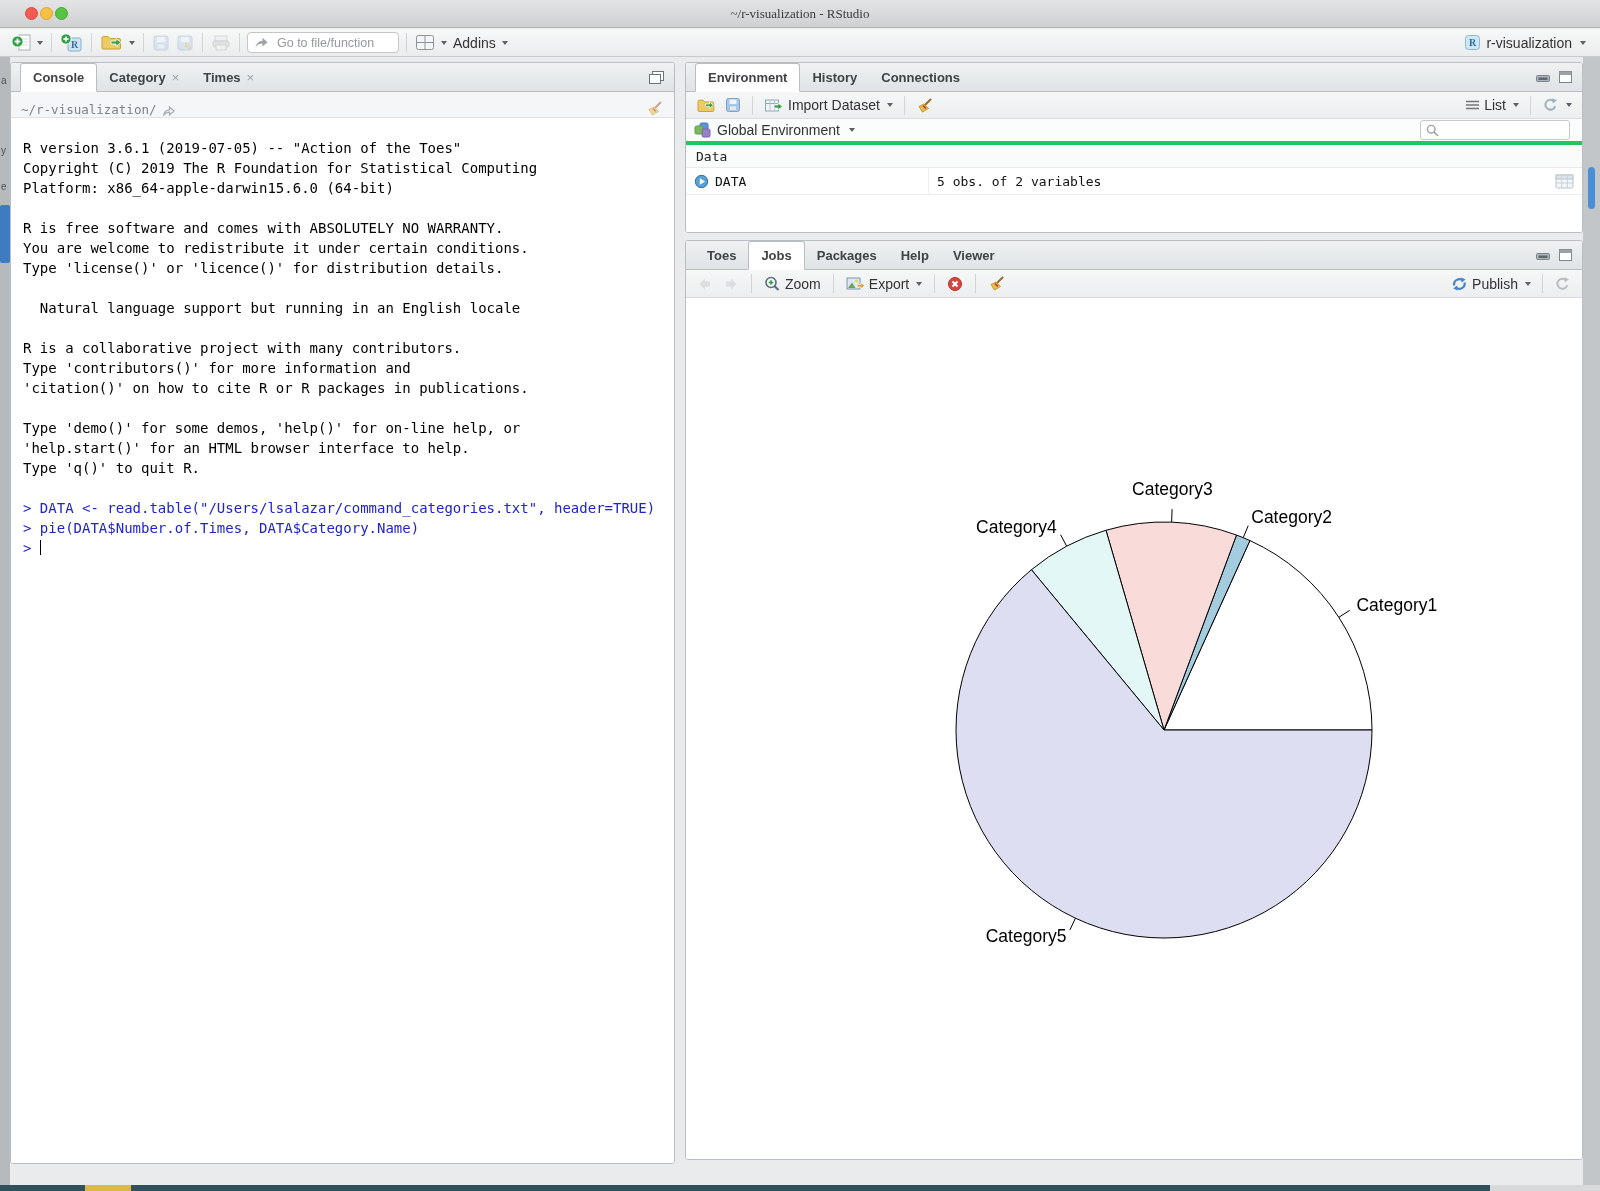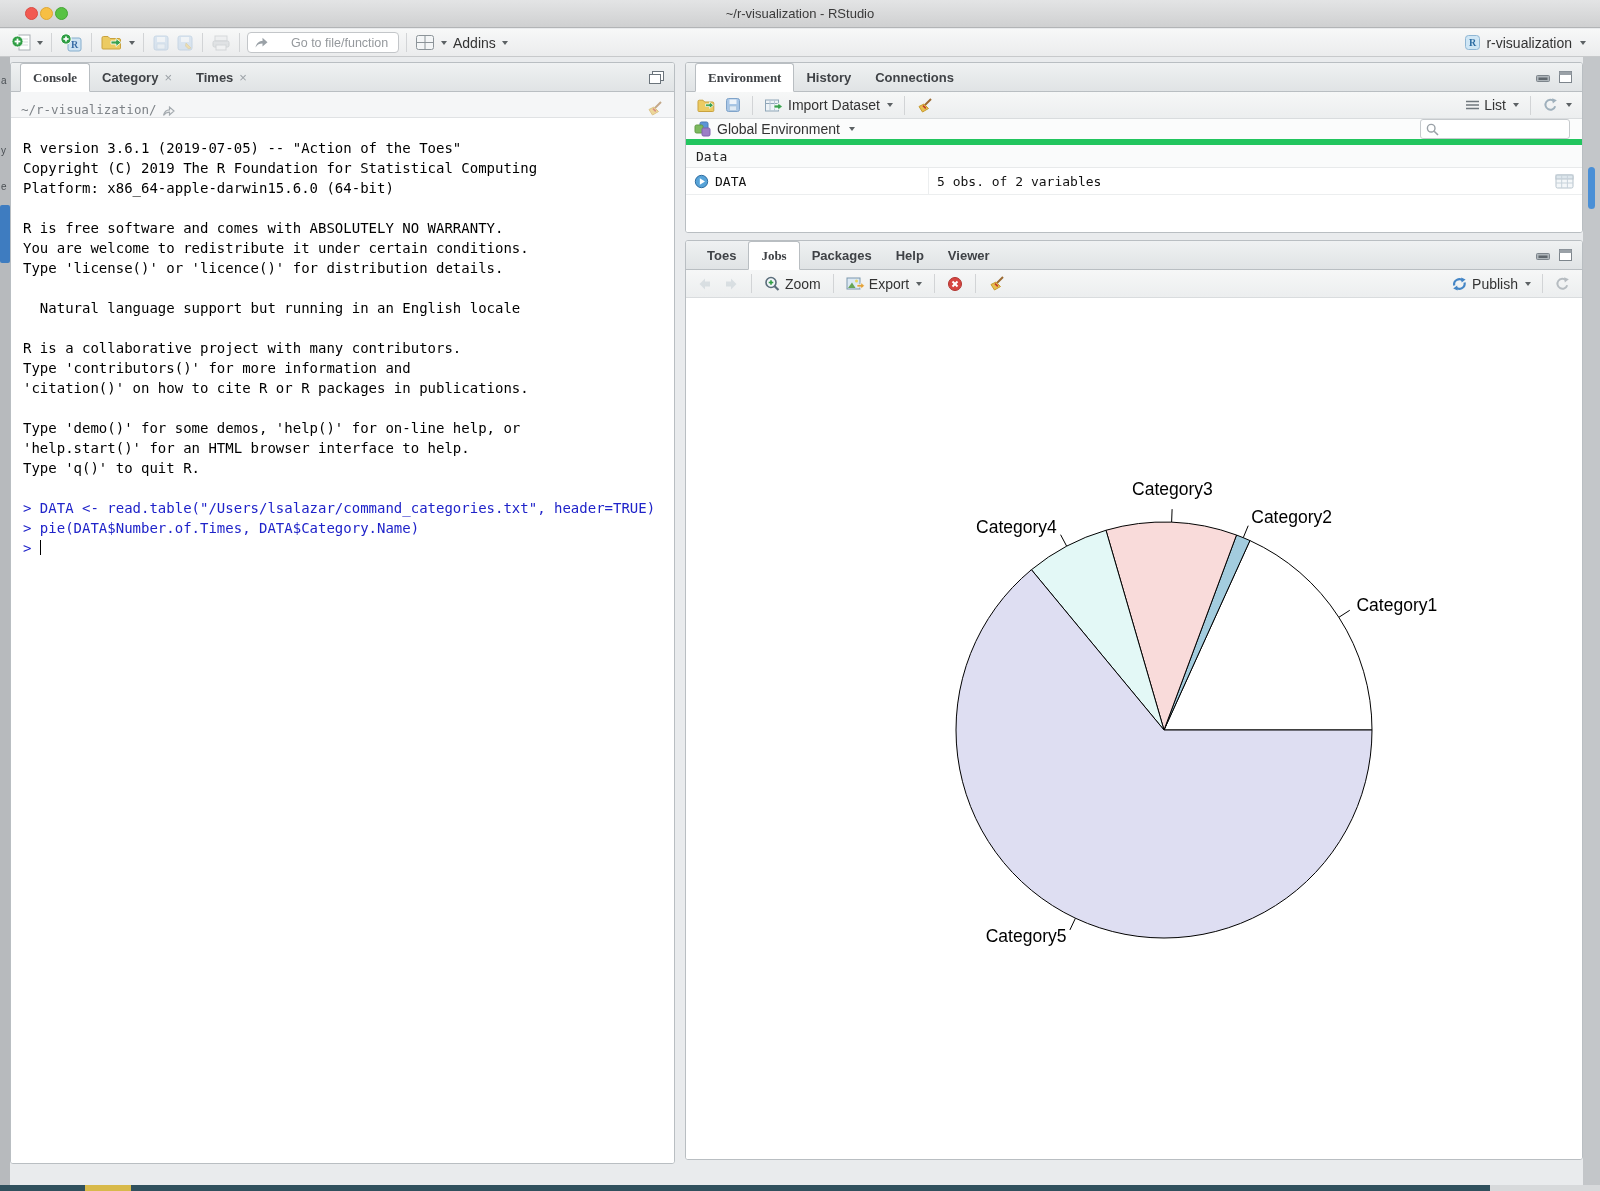--- a/index.html
+++ b/index.html
@@ -22,67 +22,67 @@
   .bottom-strip .frag-light { position:absolute; right:0; width:110px; height:6px; background:#d7d9db; }
 
   
   .titlebar { position:absolute; top:0; left:0; right:0; height:28px;
     background:linear-gradient(#e3e4e5,#cfd0d1); border-bottom:1px solid #b2b4b6; z-index:3; }
   .tl { position:absolute; top:7px; width:13px; height:13px; border-radius:50%; }
   .tl.red    { left:25px; background:#f25a52; border:0.5px solid #d94c44; }
   .tl.yellow { left:40px; background:#f7bf44; border:0.5px solid #dfa733; }
   .tl.green  { left:55px; background:#58c243; border:0.5px solid #46a535; }
   .title-text { position:absolute; left:0; right:0; top:0; height:20px; line-height:28px;
-    text-align:center; font-size:13px; color:#3a3a3a; }
+    text-align:center; font-size:13px; color:#3a3a3a;font-family:Liberation Serif, serif; }
 
   
   .main-toolbar { position:absolute; top:29px; left:0; right:0; height:28px;
     background:linear-gradient(#f7f8f8,#ebeced); border-bottom:1px solid #c7c9cb;
     display:flex; align-items:center; padding:0 8px; z-index:3; }
   .tb-btn { display:flex; align-items:center; gap:3px; padding:2px 3px; border-radius:3px; }
   .tb-sep { width:1px; height:19px; background:#d2d4d6; margin:0 5px; }
   .caret { width:0; height:0; border-left:3.5px solid transparent; border-right:3.5px solid transparent;
     border-top:4px solid #5c6164; display:inline-block; margin-left:3px; }
   .disabled { opacity:.42; }
   .goto-box { width:152px; height:21px; background:#fff; border:1px solid #c3c6c9; border-radius:4px;
-    display:flex; align-items:center; gap:20px; padding:0 6px; margin:0 2px; }
+    display:flex; align-items:center; gap:6px; padding:0 6px; margin:0 2px; }
   .goto-box input { border:none; outline:none; width:110px; font:12.5px "Liberation Sans",sans-serif; color:#444; background:transparent; }
   .goto-box input::placeholder { color:#95999d; }
   .tb-label { font-size:14px; color:#333; }
   .project-btn { margin-left:auto; display:flex; align-items:center; gap:5px; padding-right:6px; }
 
   
   .pane { position:absolute; background:#fff; border:1px solid #b9bec2; border-radius:3px;
     display:flex; flex-direction:column; overflow:hidden; z-index:2; }
   #console-pane { left:10px; top:62px; width:665px; height:1102px; }
   #env-pane     { left:685px; top:62px; width:898px; height:171px; }
   #plots-pane   { left:685px; top:240px; width:898px; height:920px; }
 
   .tabbar { height:29px; flex:0 0 29px; background:linear-gradient(#eff1f2,#e0e3e5);
     border-bottom:1px solid #b9bec2; display:flex; align-items:stretch; padding-left:9px; position:relative; }
   .tab { display:flex; align-items:center; gap:6px; padding:0 12px; font-size:13px; font-weight:bold; color:#3f4246; }
   .tab.active { background:#fff; border:1px solid #b9bec2; border-bottom-color:#fff; margin-bottom:-1px;
-    border-radius:3px 3px 0 0;font-family:Liberation Serif, serif; }
+    border-radius:3px 3px 0 0; }
   .tab-close { font-weight:normal; font-size:13px; color:#9ba1a6; line-height:1; }
   .tab-rights { margin-left:auto; display:flex; align-items:center; gap:7px; padding-right:9px; }
 
   .subbar { height:26px; flex:0 0 26px; background:#f5f6f7; border-bottom:1px solid #e0e2e4;
     display:flex; align-items:flex-end; padding:0 10px; }
   .wd-text { font:12.5px "DejaVu Sans Mono", monospace; color:#7d8287; margin-right:6px; }
 
   .console-body { flex:1; background:#fff; padding:20px 12px 0 12px; overflow:hidden;
     font:14px/20px "DejaVu Sans Mono", monospace; color:#000; white-space:pre; }
   .console-line { height:20px; }
   .caret-bar { display:inline-block; width:1.5px; height:15px; background:#000; vertical-align:-2px; }
 
   .icon-toolbar { height:27px; flex:0 0 27px; background:linear-gradient(#f6f7f7,#eceeef);
     border-bottom:1px solid #d9dcde; display:flex; align-items:center; padding:0 7px; gap:3px; }
   .right-group { margin-left:auto; display:flex; align-items:center; gap:3px; }
 
-  .env-selector { height:26px; flex:0 0 26px; background:#fbfcfc; border-bottom:6px solid #22c55e;
+  .env-selector { height:26px; flex:0 0 26px; background:#fbfcfc; border-bottom:4px solid #22c55e;
     display:flex; align-items:center; padding:0 8px; gap:6px; }
   .search-box { margin-left:auto; width:150px; height:20px; background:#fff; border:1px solid #c6cacd;
     border-radius:3px; display:flex; align-items:center; gap:4px; padding:0 5px; margin-right:4px; }
   .search-box input { border:none; outline:none; flex:1; font:12px "Liberation Sans",sans-serif; background:transparent; }
 
   .data-header { height:23px; flex:0 0 23px; display:flex; align-items:center; padding:0 10px;
     font:13px "DejaVu Sans Mono", monospace; color:#222; background:#fafbfb; border-bottom:1px solid #e8eaeb; }
   .data-row { height:27px; flex:0 0 27px; display:flex; align-items:center; border-bottom:1px solid #eceeef;
     font:13px "DejaVu Sans Mono", monospace; color:#111; }
   .data-name-col { width:243px; flex:0 0 243px; display:flex; align-items:center; gap:6px; padding-left:8px;

